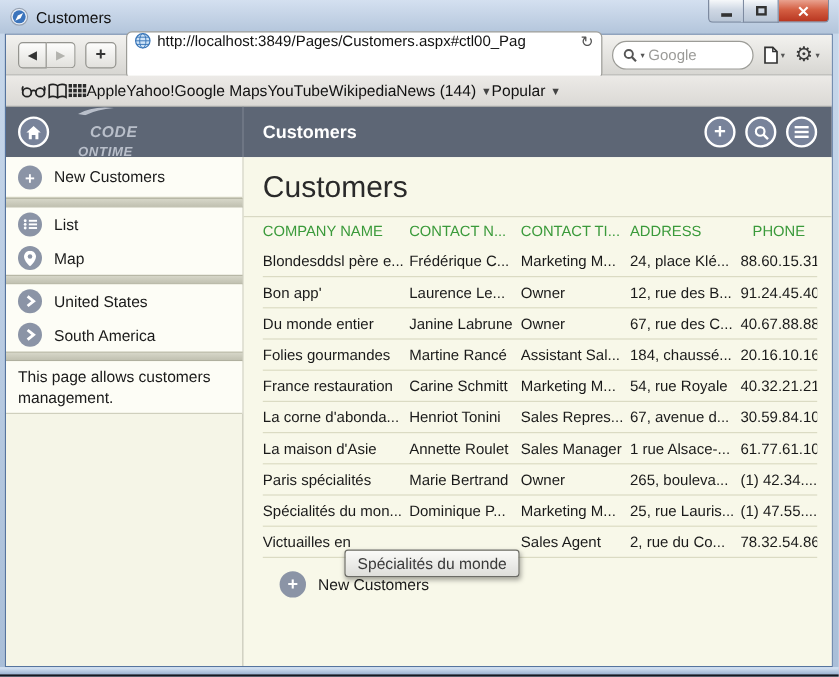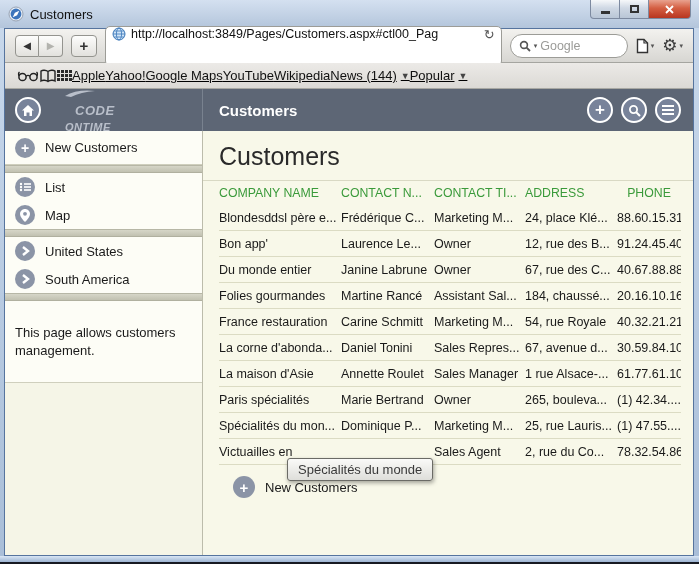--- a/index.html
+++ b/index.html
@@ -41,21 +41,21 @@
   .searchfield { width:118px; height:24px; background:#fff; border:1px solid #9c9c97; border-radius:12px;
     display:flex; align-items:center; padding:0 8px; gap:3px; }
   .searchfield input { width:70px; border:none; outline:none; font-size:12.5px; color:#333; background:transparent;
     font-family:"Liberation Sans", sans-serif; }
   .searchfield input::placeholder { color:#9b9b98; }
   .mini-arrow { font-size:7px; color:#555; }
   .icononly { display:flex; align-items:center; gap:2px; color:#3a3a3a; }
   .gearglyph { font-size:17px; line-height:1; }
 
   .bookmarksbar { height:26px; background:linear-gradient(#eceae7,#dbd9d5);
-    border-bottom:1px solid #a8a8a3; display:flex; align-items:center; padding:0 12px; gap:0;text-decoration:underline; }
+    border-bottom:1px solid #a8a8a3; display:flex; align-items:center; padding:0 12px; gap:0; }
   .bm-link { font-size:13px; color:#111; display:flex; align-items:center; gap:4px; white-space:nowrap; }
   .bm-icon { display:flex; align-items:center; }
 
   
   .app { flex:1; display:flex; flex-direction:column; min-height:0; }
   .app-header { height:42px; background:#5d6675; display:flex; align-items:center; flex:none; }
   .logo-block { width:198px; height:100%; display:flex; align-items:center; padding-left:10px; gap:24px;
     border-right:1px solid #79828f; }
   .circle-ring { width:26px; height:26px; border-radius:50%; border:2px solid #fff; background:#78839a;
     display:flex; align-items:center; justify-content:center; flex:none; }
@@ -67,21 +67,21 @@
   .header-actions { display:flex; gap:8px; padding-right:12px; }
 
   .app-body { flex:1; display:flex; min-height:0; }
   .sidebar { width:198px; background:#f5f5e7; border-right:1px solid #bcbcab; display:flex; flex-direction:column; }
   .side-group { background:#fdfdf6; }
   .side-item { height:28px; display:flex; align-items:center; gap:10px; padding-left:10px; font-size:13px; color:#1a1a1a; }
   .side-item.tall { height:34px; border-bottom:1px solid #cfcfbd; }
   .side-sep { height:8px; background:linear-gradient(#d6d6c8,#c1c1b1); border-top:1px solid #b7b7a6; border-bottom:1px solid #b0b09f; }
   .side-circle { width:20px; height:20px; border-radius:50%; background:#8b94a6; color:#fff;
     display:flex; align-items:center; justify-content:center; flex:none; }
-  .side-note { background:#fdfdf6; border-bottom:1px solid #cfcfbd; padding:23px 10px; font-size:13px; color:#1a1a1a; line-height:1.35; }
+  .side-note { background:#fdfdf6; border-bottom:1px solid #cfcfbd; padding:4px 10px; font-size:13px; color:#1a1a1a; line-height:1.35; }
 
   .main { flex:1; background:#f8f8e9; position:relative; min-width:0; display:flex; flex-direction:column; }
   .main-heading { font-size:25px; font-weight:400; color:#2a2a2a; padding:11px 16px 9px; border-bottom:1px solid #d9d9c4; }
   .main-desc { padding:8px 16px 4px; font-size:12.5px; color:#1a1a1a; line-height:16px; }
   .filter-note { color:#2f9a2f; font-weight:bold; }
   .tgrid { padding:0 12px 0 16px; }
   .trow { display:grid; grid-template-columns:122px 93px 91px 92px 1fr; align-items:center;
     height:26px; border-bottom:1px solid #dbdbc3; }
   .trow.thead { height:24px; border-bottom:none; }
   .tcell { font-size:12.5px; color:#1a1a1a; white-space:nowrap; overflow:hidden; padding-right:6px; }
@@ -353,21 +353,21 @@
               </div>
               <div class="trow">
                 <div class="tcell c0">France restauration</div>
                 <div class="tcell c1">Carine Schmitt</div>
                 <div class="tcell c2">Marketing M...</div>
                 <div class="tcell c3">54, rue Royale</div>
                 <div class="tcell c4">40.32.21.21</div>
               </div>
               <div class="trow">
                 <div class="tcell c0">La corne d'abonda...</div>
-                <div class="tcell c1">Daniel Tonini</div>
+                <div class="tcell c1">Henriot Tonini</div>
                 <div class="tcell c2">Sales Repres...</div>
                 <div class="tcell c3">67, avenue d...</div>
                 <div class="tcell c4">30.59.84.10</div>
               </div>
               <div class="trow">
                 <div class="tcell c0">La maison d'Asie</div>
                 <div class="tcell c1">Annette Roulet</div>
                 <div class="tcell c2">Sales Manager</div>
                 <div class="tcell c3">1 rue Alsace-...</div>
                 <div class="tcell c4">61.77.61.10</div>

